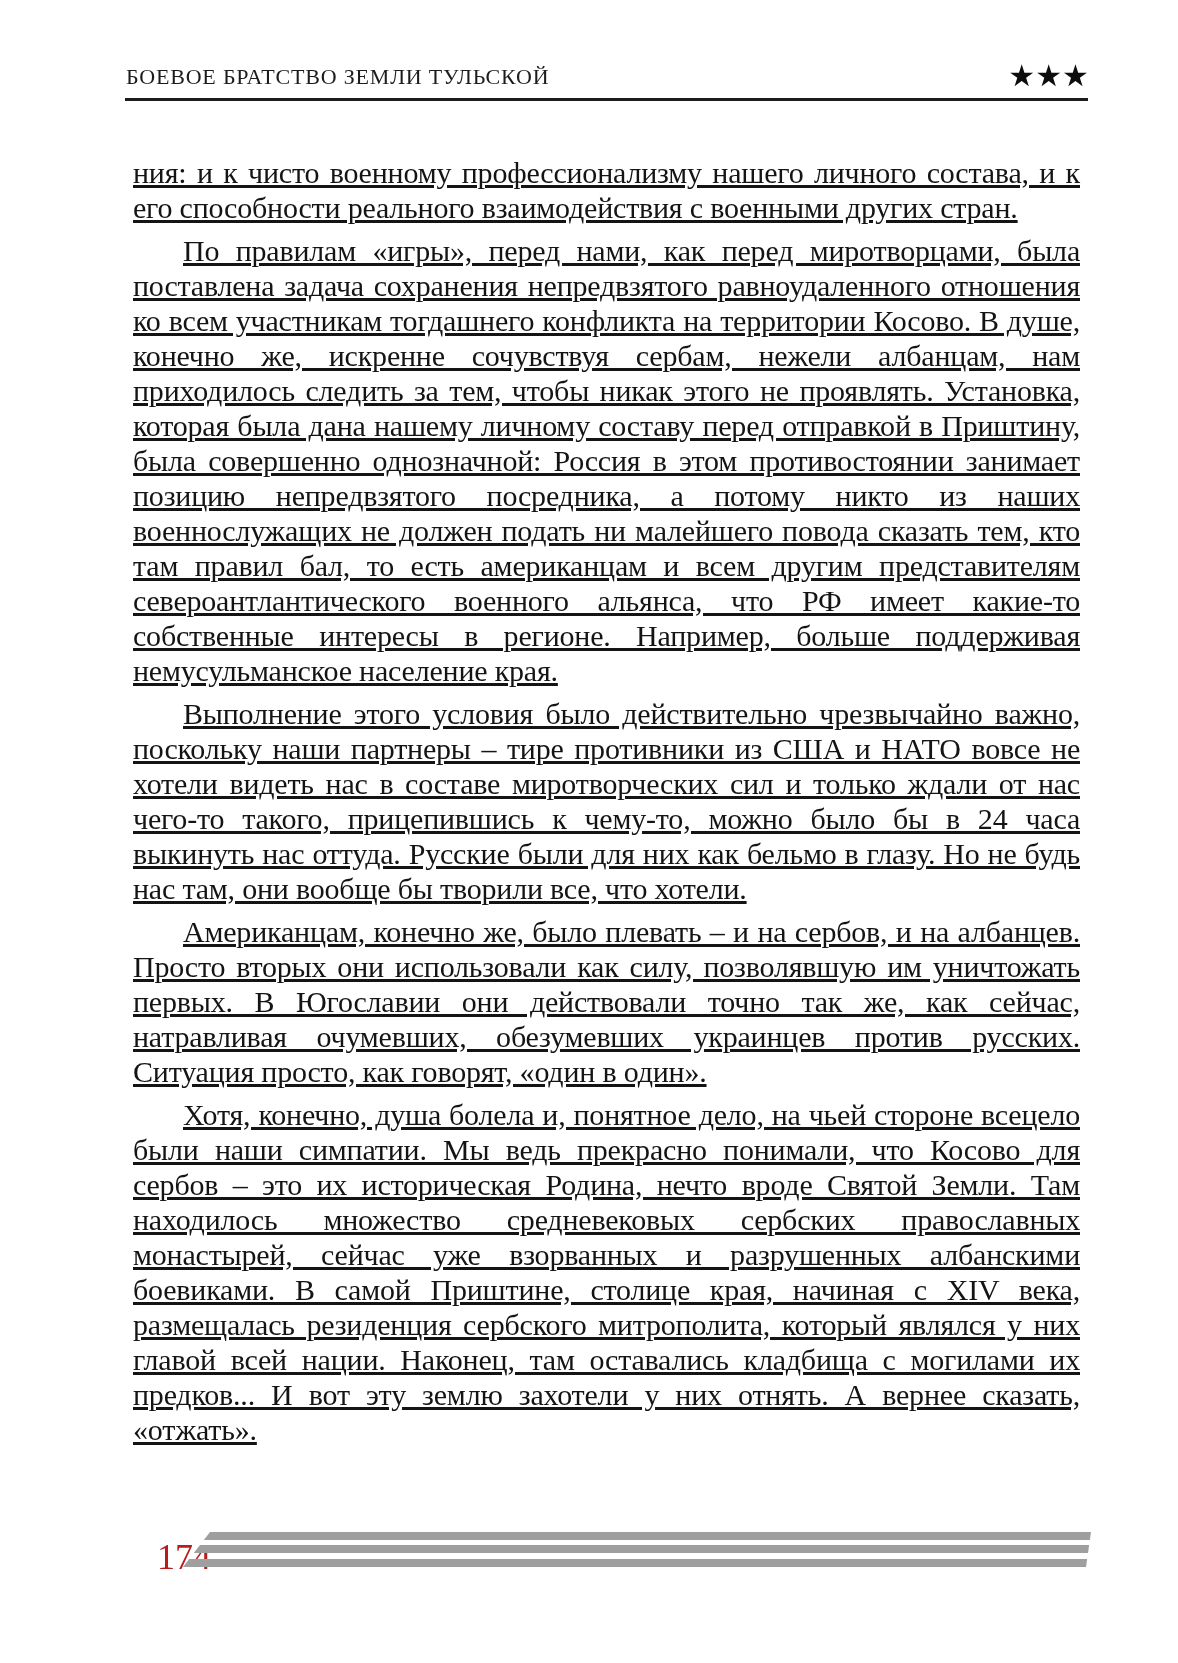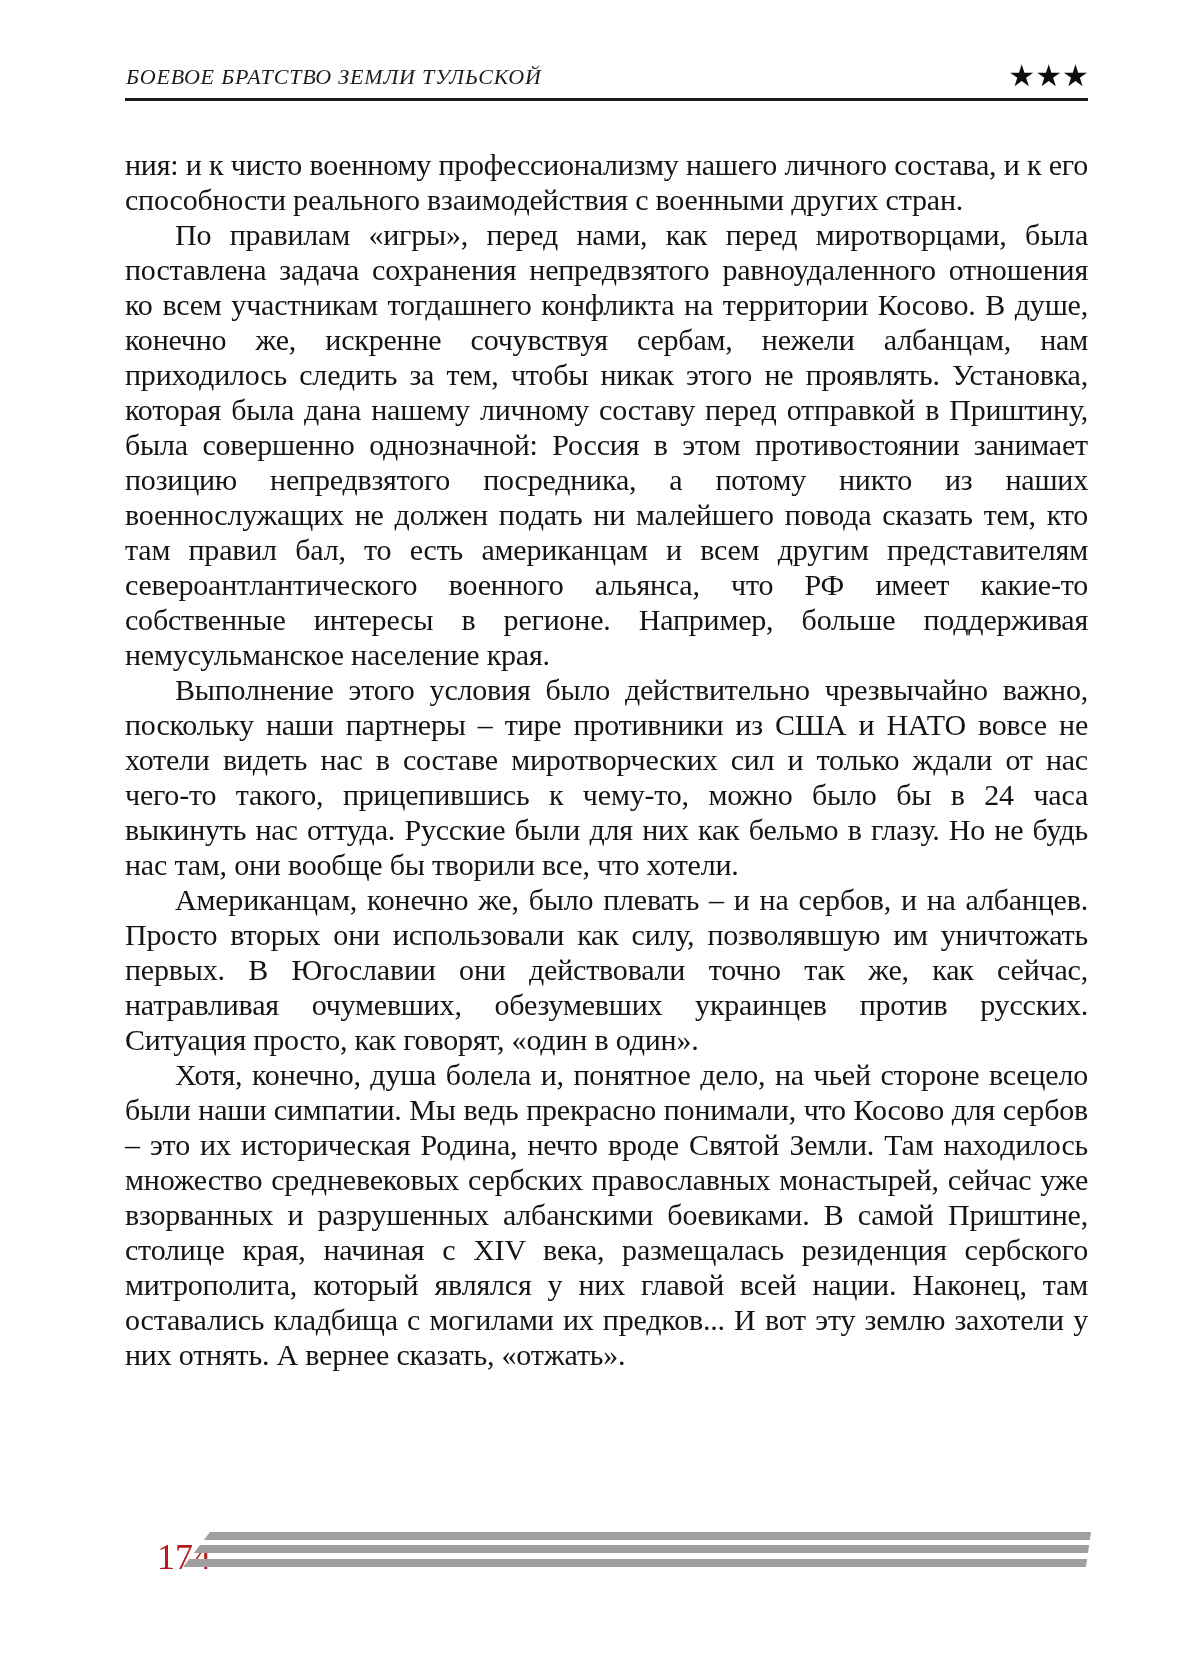--- a/index.html
+++ b/index.html
@@ -15,21 +15,20 @@
     overflow: hidden;
     font-family: "Liberation Serif", serif;
     color: #151515;
   }
 
   
   .running-title {
     position: absolute;
     left: 126px;
     top: 64px;
-    font-style: italic;
     font-size: 22px;
     letter-spacing: 0.8px;
     color: #1c1c1c;
     white-space: nowrap;
   }
   .stars {
     position: absolute;
     right: 89px;
     top: 58px;
     font-size: 30px;
@@ -52,22 +51,23 @@
     left: 125px;
     top: 147px;
     width: 963px;
     font-size: 30px;
     line-height: 35px;
     text-align: justify;
     letter-spacing: -0.2px;
     color: #141414;
   }
   .body-text p {
-    margin: 0;
+    margin: 8px;
     text-indent: 50px;
+    text-decoration: underline;
   }
   .body-text p.no-indent {
     text-indent: 0;
   }
 
   
   .page-number {
     position: absolute;
     left: 125px;
     top: 1536px;

